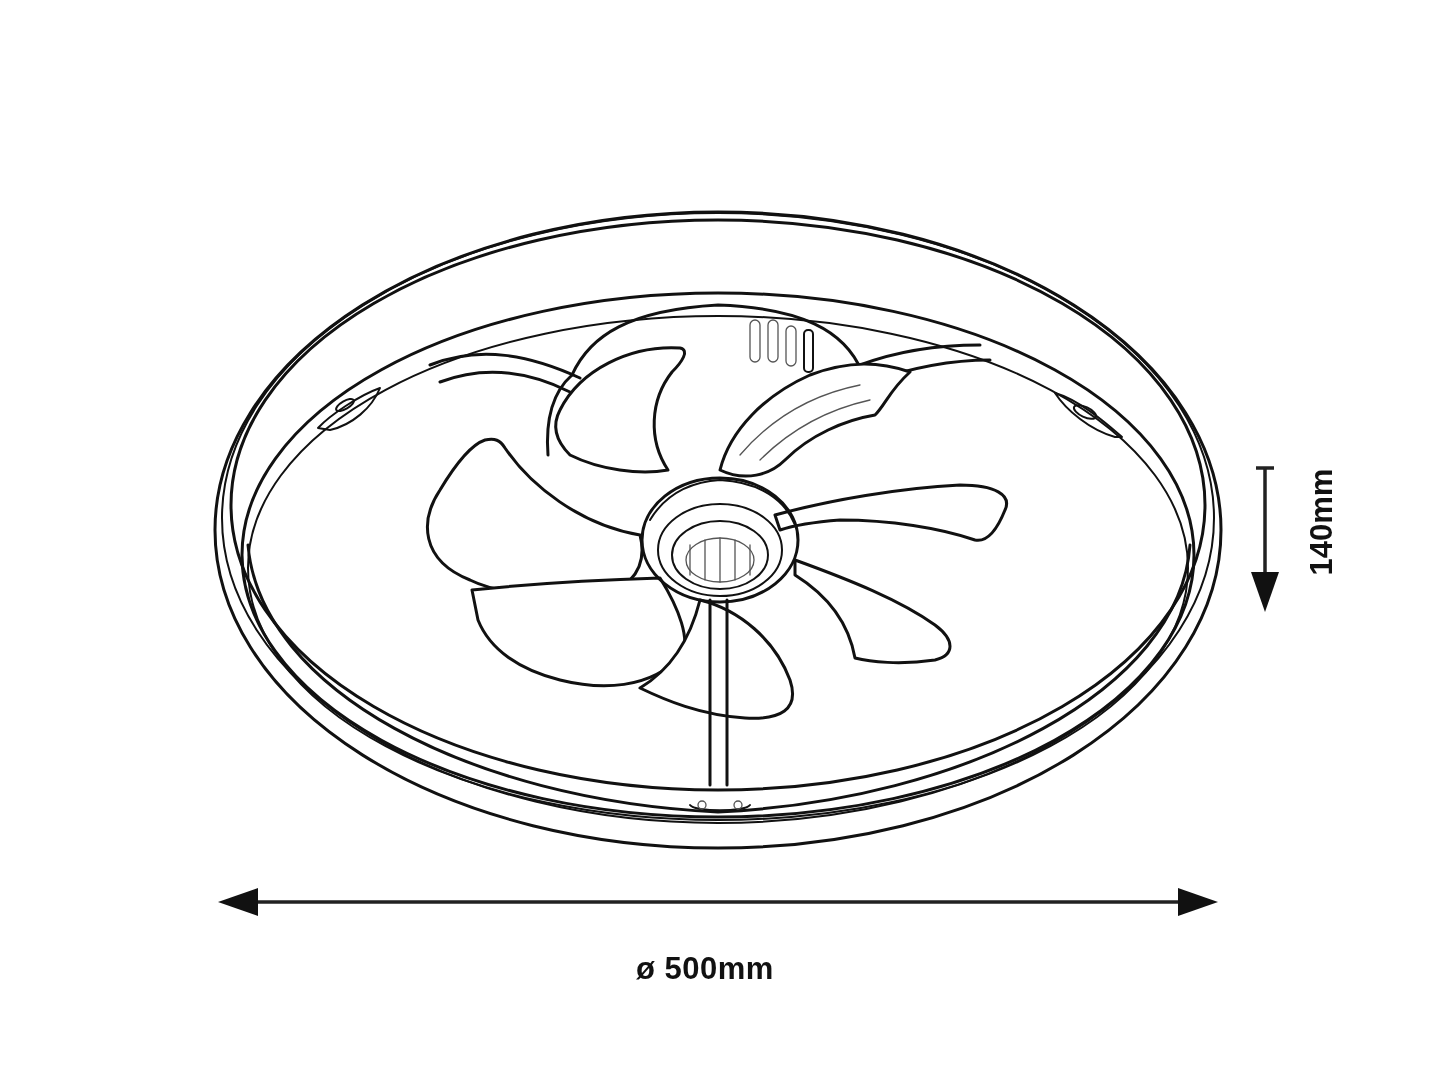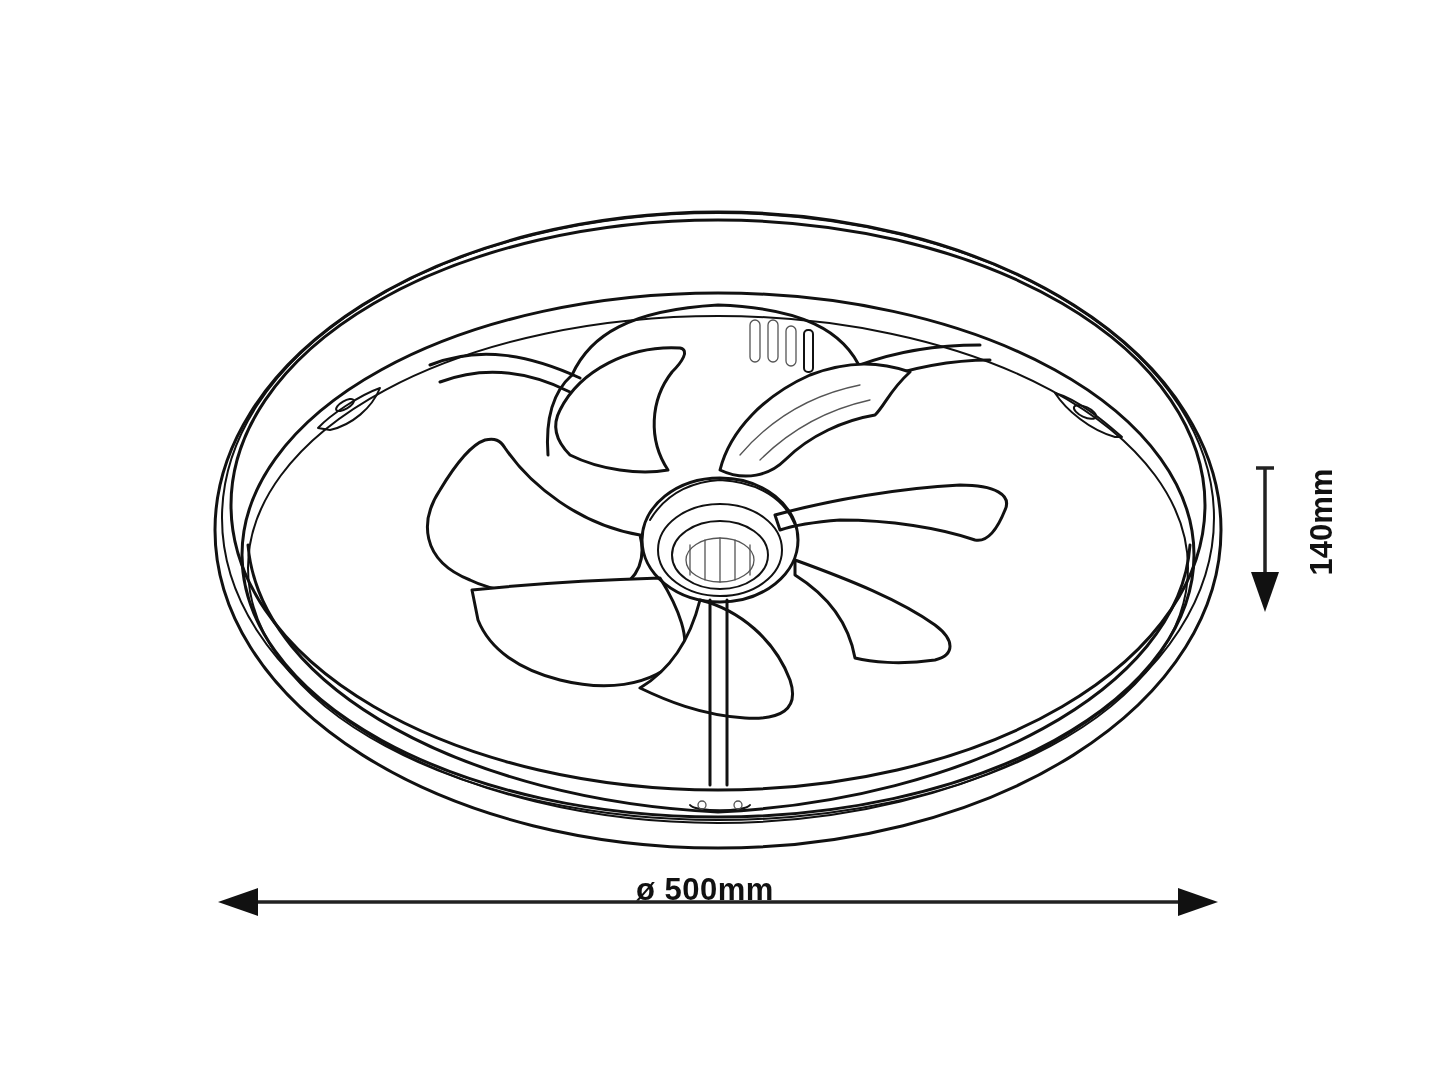--- a/index.html
+++ b/index.html
@@ -6,21 +6,21 @@
     body { width: 1440px; height: 1080px; position: relative; overflow: hidden; }
     .canvas { position: absolute; left: 0; top: 0; width: 1440px; height: 1080px; }
     svg { display: block; }
     .dim-label {
       position: absolute;
       font-family: "Liberation Sans", "DejaVu Sans", sans-serif;
       font-weight: bold;
       color: #111111;
       white-space: nowrap;
     }
-    .dim-width-label { left: 636px; top: 872px; font-size: 31px; letter-spacing: 0.5px; }
+    .dim-width-label { left: 636px; top: 951px; font-size: 31px; letter-spacing: 0.5px; }
     .dim-height-label {
       left: 1322px; top: 522px; font-size: 31px;
       transform: translate(-50%, -50%) rotate(-90deg);
     }
   </style>
 </head>
 <body>
 
 <div class="canvas">
   <svg width="1440" height="1080" viewBox="0 0 1440 1080" xmlns="http://www.w3.org/2000/svg">

